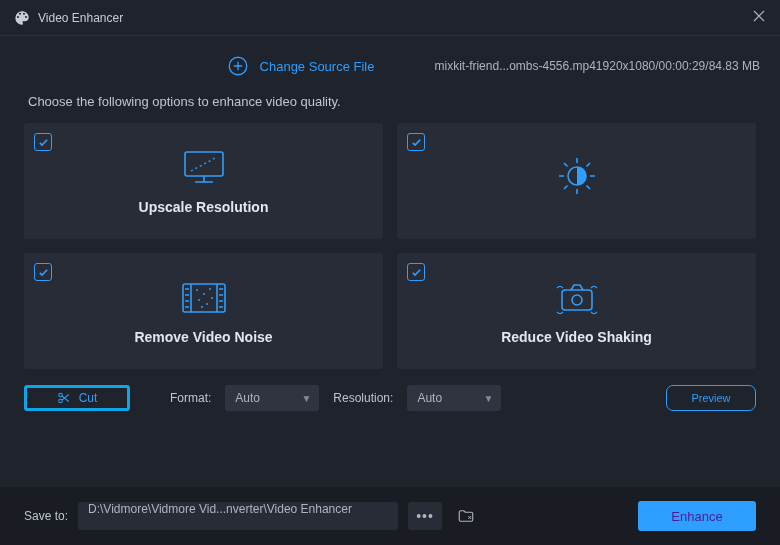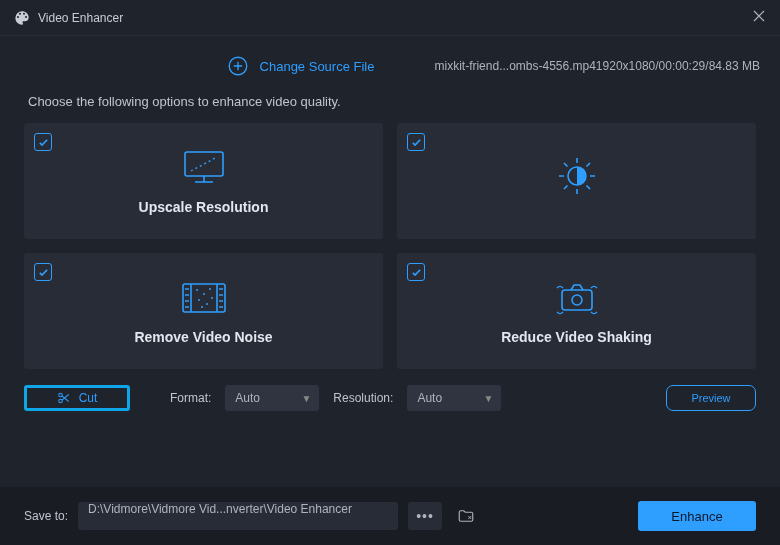--- a/index.html
+++ b/index.html
@@ -31,21 +31,21 @@
 .dropdown { display: flex; align-items: center; justify-content: space-between; background: #2f3440; border-radius: 3px; height: 26px; padding: 0 8px 0 10px; font-size: 12px; color: #aeb3bd; cursor: pointer; width: 94px; }
 .dropdown .caret { font-size: 10px; color: #888; }
 .spacer-flex { flex: 1; }
 .preview-btn { border: 1px solid #2e9eff; color: #2e9eff; background: transparent; font-size: 11px; border-radius: 7px; height: 26px; width: 90px; cursor: pointer; }
 
 .footer { position: absolute; bottom: 0; left: 0; right: 0; height: 58px; background: #191c22; display: flex; align-items: center; padding: 0 24px; gap: 10px; }
 .save-label { font-size: 12px; color: #bfc4ce; }
 .path-box { display: flex; align-items: flex-start; background: #282c36; border-radius: 3px; height: 28px; padding: 0 10px; font-size: 12px; color: #aeb3bd; width: 320px; }
 .more-btn { background: #282c36; border-radius: 3px; height: 28px; width: 34px; display: flex; align-items: center; justify-content: center; cursor: pointer; font-size: 14px; color: #aeb3bd; letter-spacing: 1px; }
 .folder-btn { width: 28px; height: 28px; display: flex; align-items: center; justify-content: center; cursor: pointer; }
-.enhance-btn { background: #2e9eff; color: #0f172a; font-size: 13px; border: none; border-radius: 3px; height: 30px; width: 118px; cursor: pointer; margin-left: auto; }
+.enhance-btn { background: #2e9eff; color: #4c1d95; font-size: 13px; border: none; border-radius: 3px; height: 30px; width: 118px; cursor: pointer; margin-left: auto; }
 </style>
 </head>
 <body>
 
 <div class="titlebar">
   <span class="palette">
     <svg width="16" height="16" viewBox="0 0 24 24">
         <path fill="#c8ccd4" d="M12 2a10 10 0 100 20c.8 0 1.5-.7 1.5-1.5 0-.4-.2-.8-.4-1-.3-.3-.4-.6-.4-1 0-.8.7-1.5 1.5-1.5H16a6 6 0 006-6c0-5-4.5-9-10-9zm-6 10a1.5 1.5 0 110-3 1.5 1.5 0 010 3zm3-5a1.5 1.5 0 110-3 1.5 1.5 0 010 3zm6 0a1.5 1.5 0 110-3 1.5 1.5 0 010 3zm3 5a1.5 1.5 0 110-3 1.5 1.5 0 010 3z"></path>
       </svg>
   </span>

